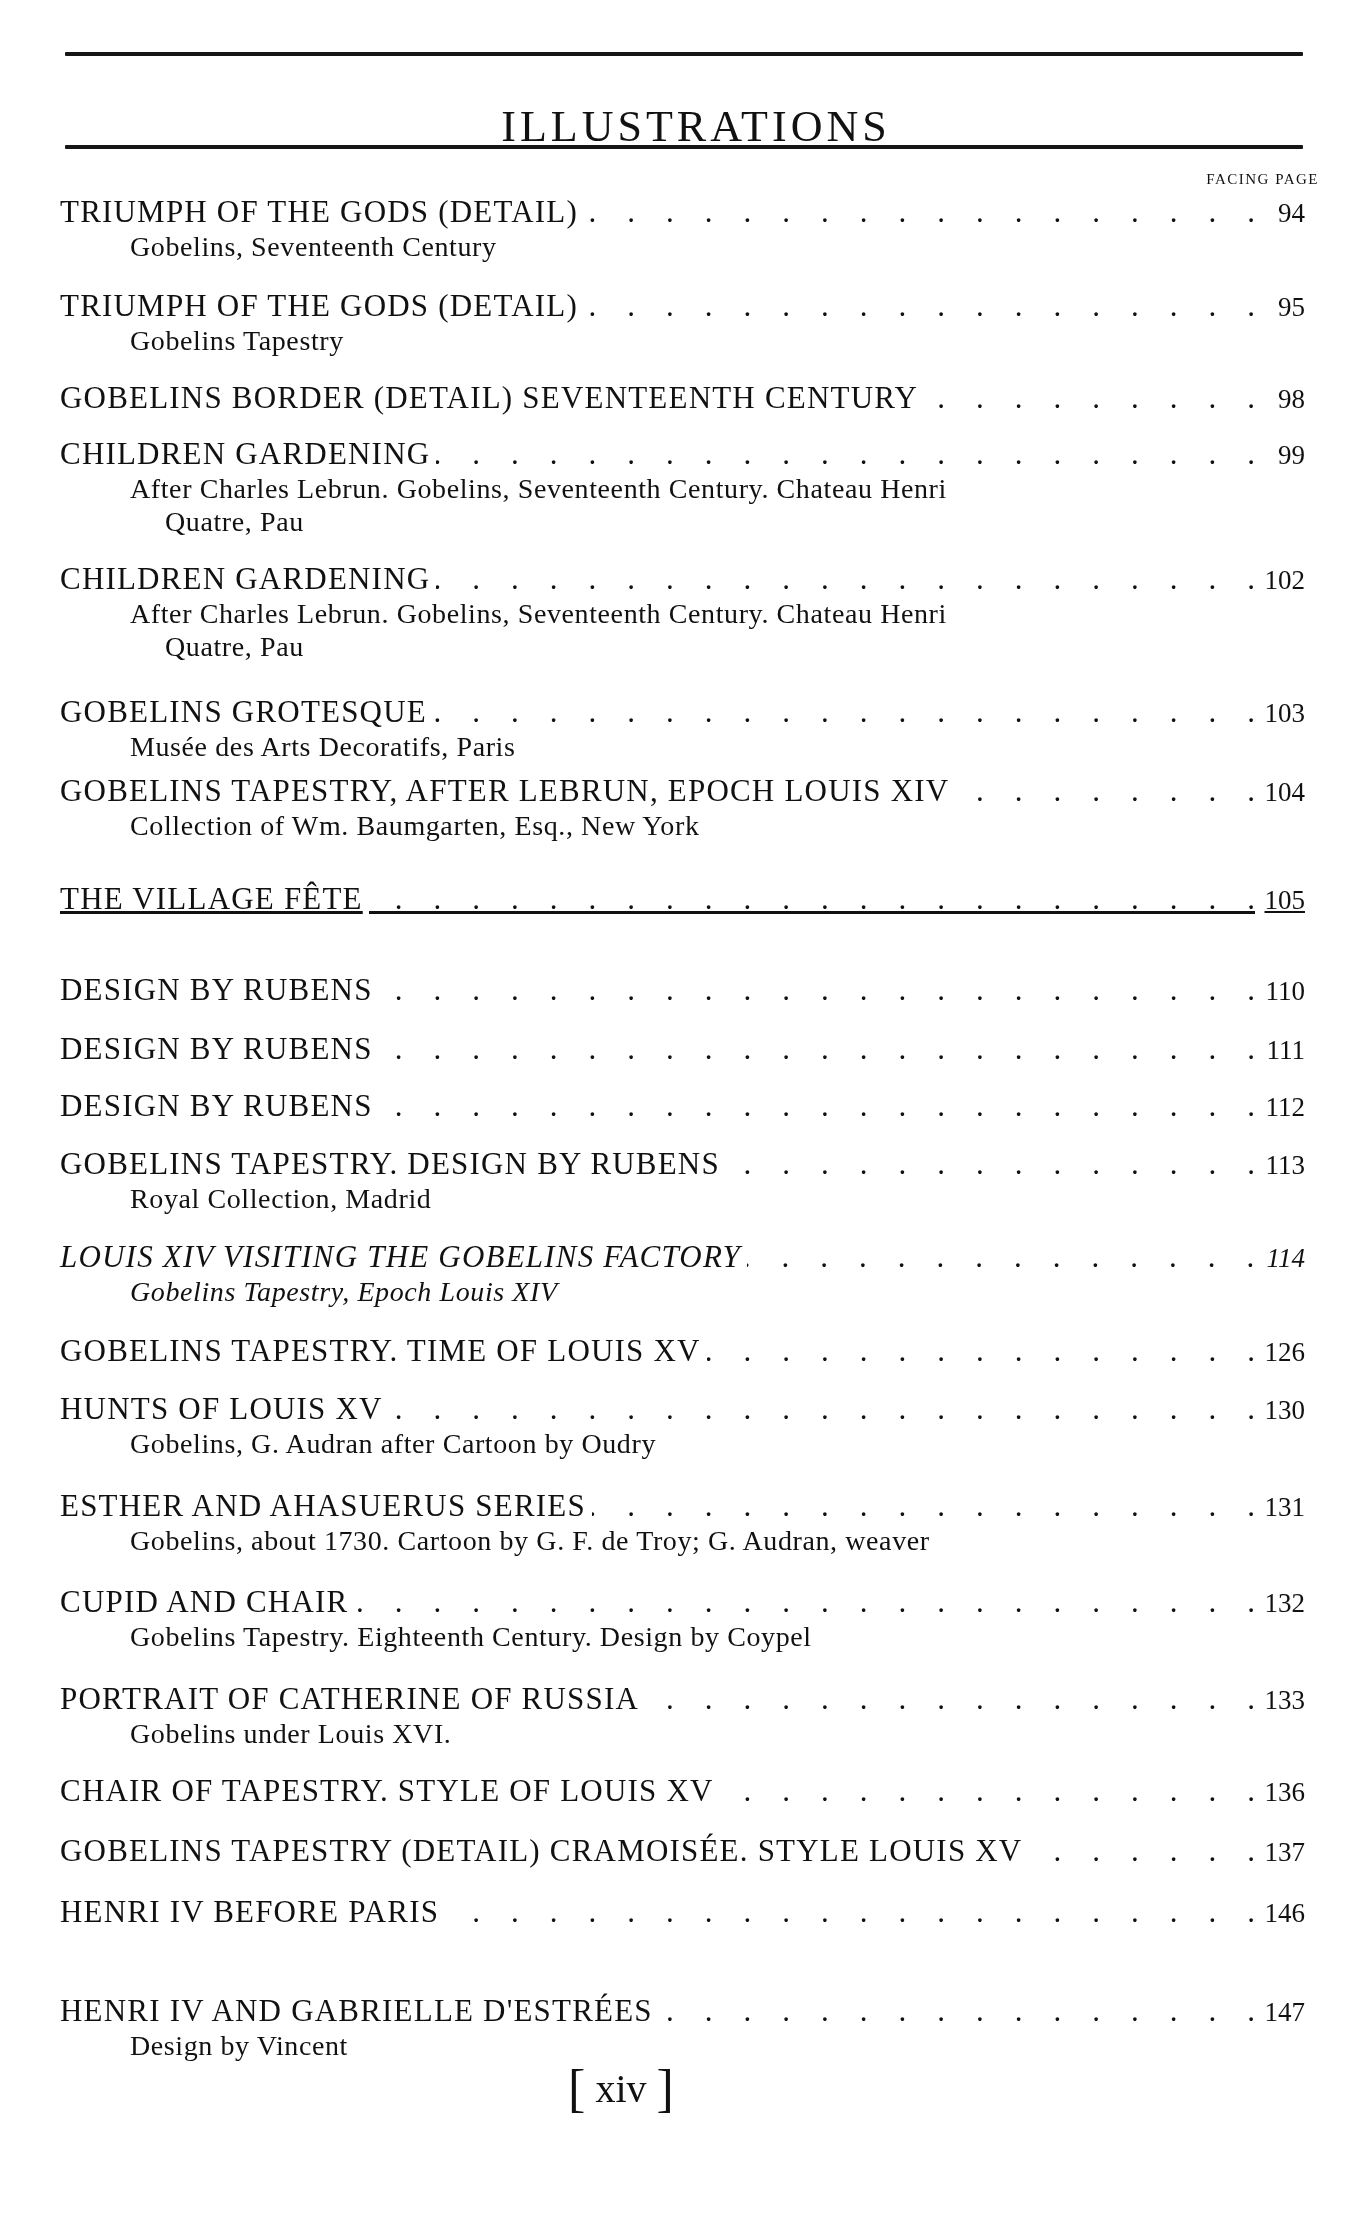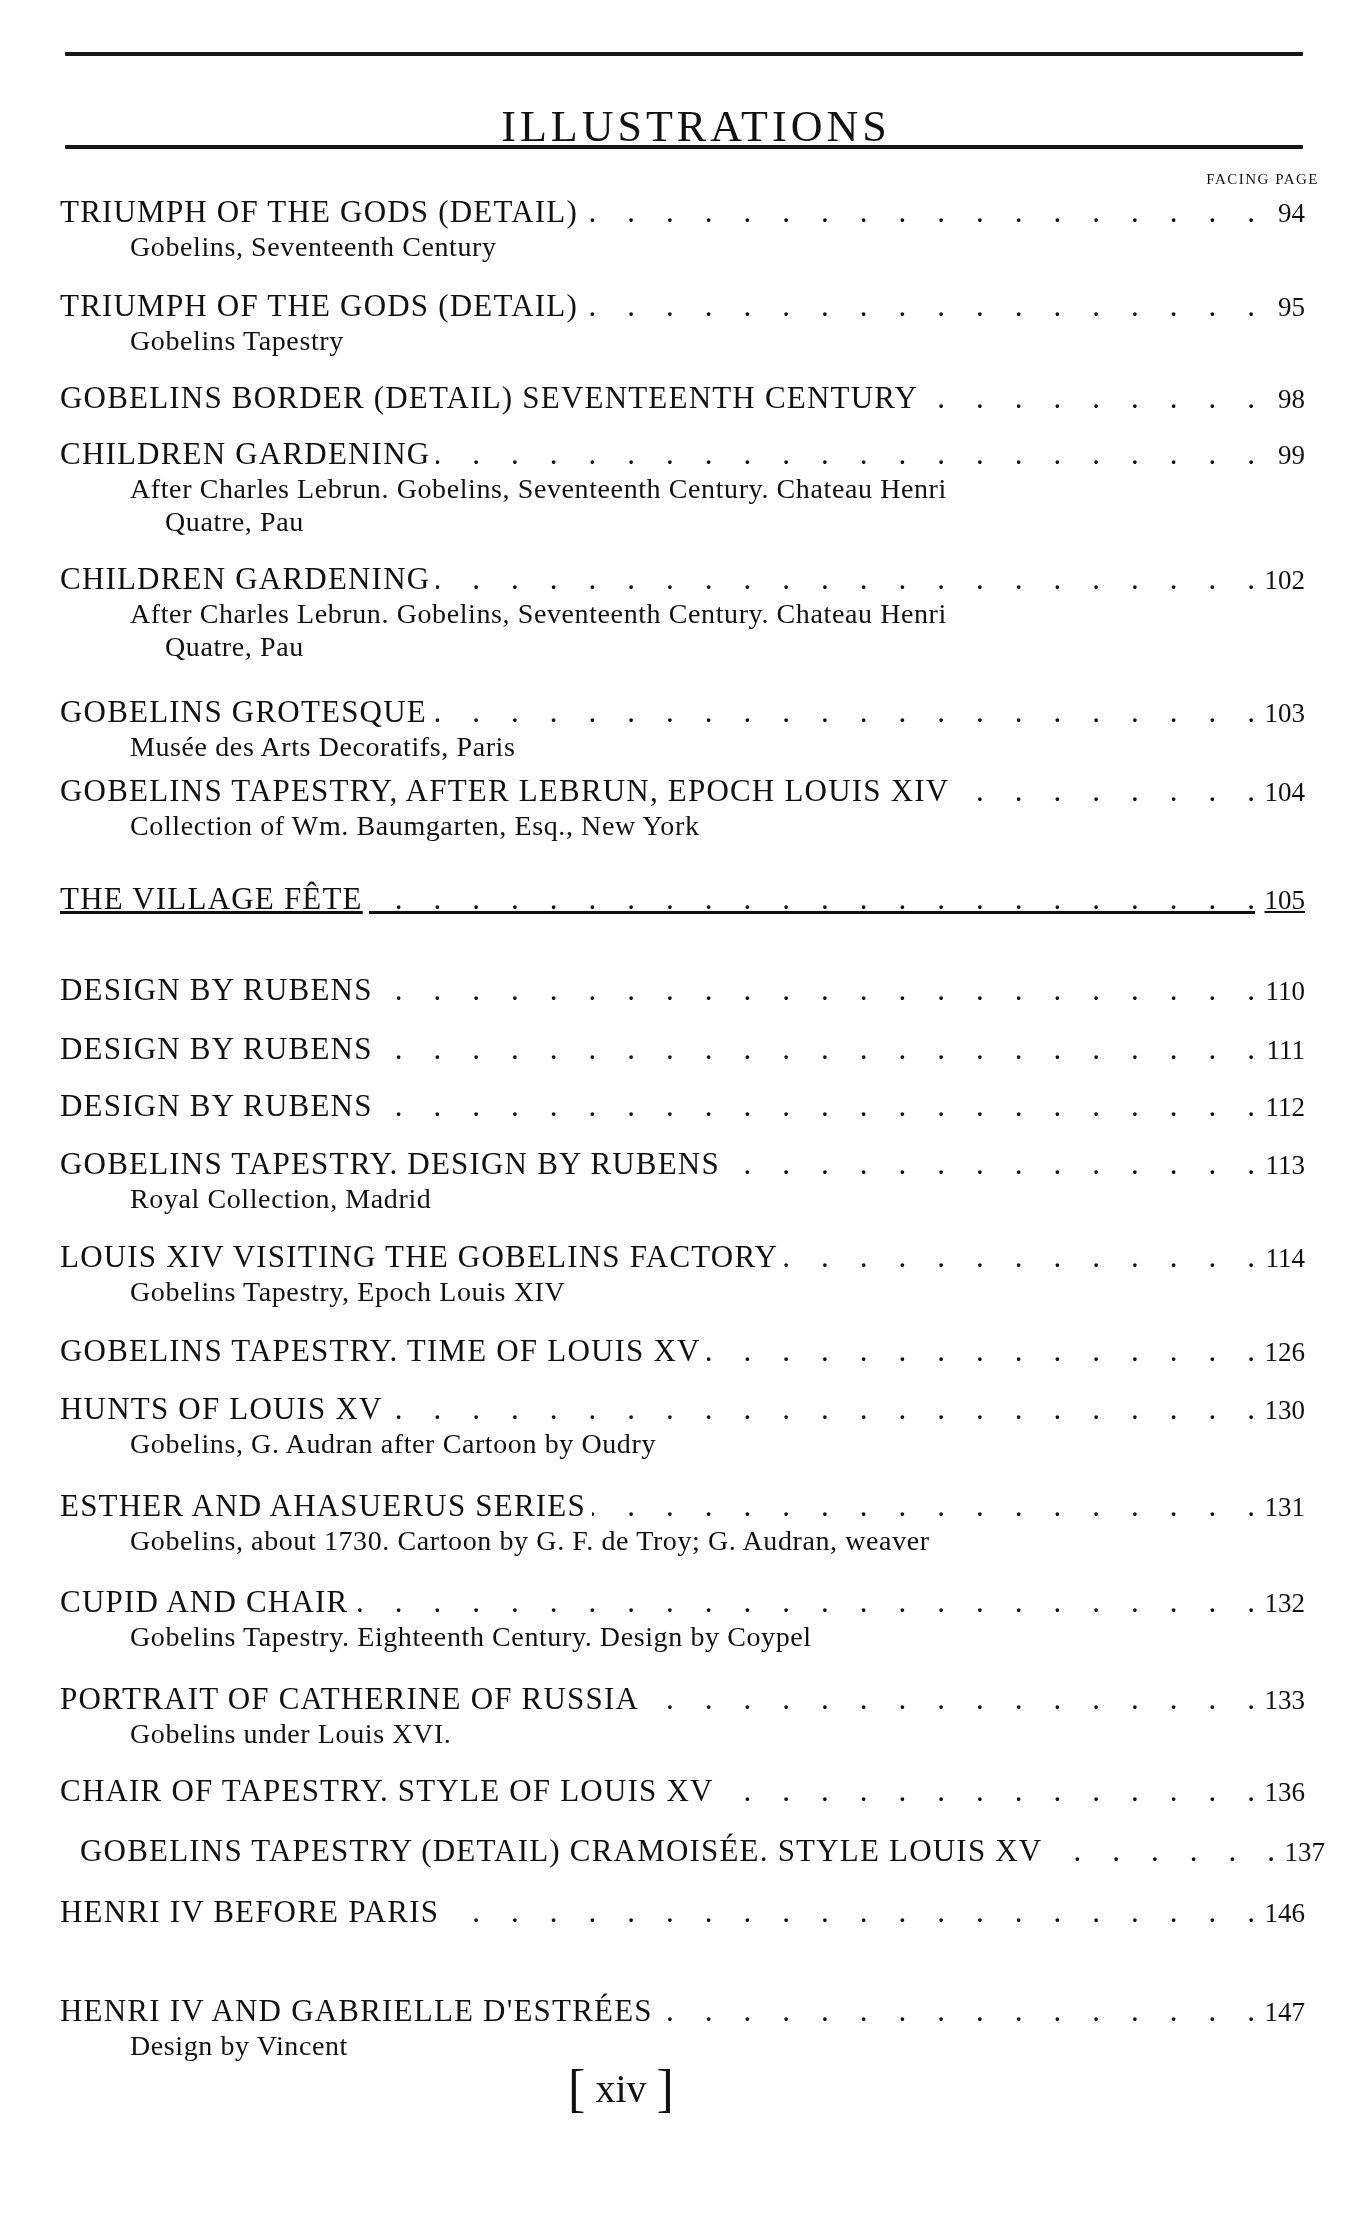--- a/index.html
+++ b/index.html
@@ -119,21 +119,21 @@
       </div>
     </div>
     <div class="entry" style="top: 1146px;">
       <div class="entry-head">
         <span class="entry-title">GOBELINS TAPESTRY.  DESIGN BY RUBENS</span>
         <span class="leader"></span>
         <span class="page-num">113</span>
       </div>
       <div class="entry-sub">Royal Collection, Madrid</div>
     </div>
-    <div class="entry" style="top: 1239px;">
+    <div class="entry" style="top: 1239px; font-style: italic;">
       <div class="entry-head">
         <span class="entry-title">LOUIS XIV VISITING THE GOBELINS FACTORY</span>
         <span class="leader"></span>
         <span class="page-num">114</span>
       </div>
       <div class="entry-sub">Gobelins Tapestry, Epoch Louis XIV</div>
     </div>
     <div class="entry" style="top: 1333px;">
       <div class="entry-head">
         <span class="entry-title">GOBELINS TAPESTRY.  TIME OF LOUIS XV</span>
@@ -173,21 +173,21 @@
       </div>
       <div class="entry-sub">Gobelins under Louis XVI.</div>
     </div>
     <div class="entry" style="top: 1773px;">
       <div class="entry-head">
         <span class="entry-title">CHAIR OF TAPESTRY.  STYLE OF LOUIS XV</span>
         <span class="leader"></span>
         <span class="page-num">136</span>
       </div>
     </div>
-    <div class="entry" style="top: 1833px; margin-left: 20px;">
+    <div class="entry" style="top: 1833px;">
       <div class="entry-head">
         <span class="entry-title">GOBELINS TAPESTRY (DETAIL) CRAMOISÉE.  STYLE LOUIS XV</span>
         <span class="leader"></span>
         <span class="page-num">137</span>
       </div>
     </div>
     <div class="entry" style="top: 1894px;">
       <div class="entry-head">
         <span class="entry-title">HENRI IV BEFORE PARIS</span>
         <span class="leader"></span>

